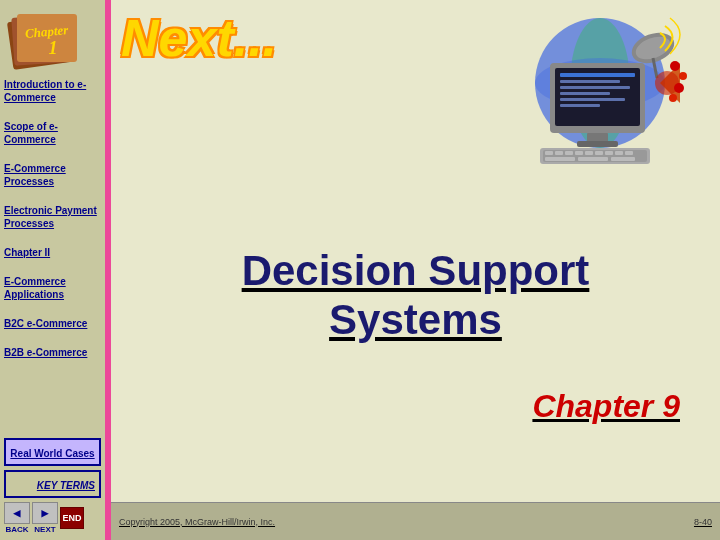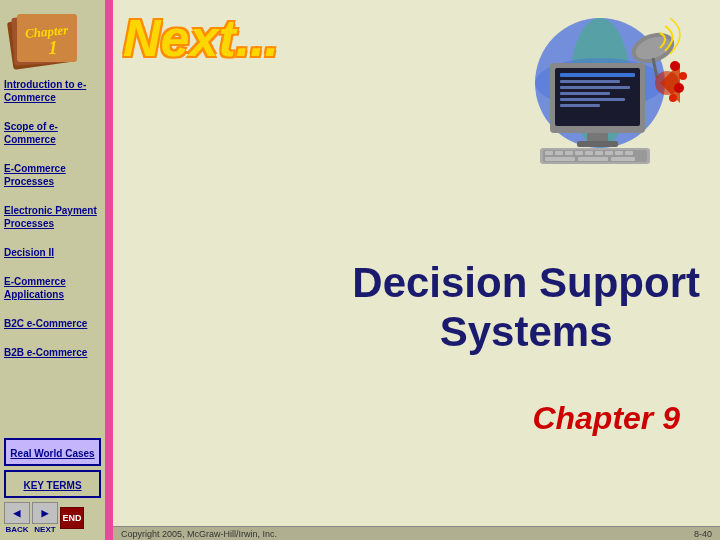--- a/index.html
+++ b/index.html
@@ -64,22 +64,23 @@
       font-size: 10px;
       font-weight: bold;
       text-decoration: underline;
       cursor: pointer;
     }
 
     .key-terms-box {
       border: 2px solid #00008B;
       background: #c8c8a0;
       padding: 3px 4px;
-      text-align: center;
+      text-align: right;
       margin-bottom: 4px;
+      font-style: italic;
     }
 
     .key-terms-box span {
       color: #00008B;
       font-size: 10px;
       font-weight: bold;
       text-decoration: underline;
       cursor: pointer;
     }
 
@@ -128,21 +129,22 @@
       text-align: center;
     }
 
     
     .main-content {
       flex: 1;
       background: #e8e8cc;
       display: flex;
       flex-direction: column;
       position: relative;
-      border-left: 8px solid #ec4899;
+      border-left: 6px solid #ec4899;
+      text-decoration: underline;
     }
 
     .top-area {
       display: flex;
       align-items: flex-start;
       padding: 4px 8px;
       position: relative;
       height: 180px;
     }
 
@@ -175,21 +177,21 @@
     .computer-svg {
       width: 190px;
       height: 165px;
     }
 
     
     .center-text {
       flex: 1;
       display: flex;
       flex-direction: column;
-      align-items: flex-end;
+      align-items: center;
       justify-content: center;
       padding: 10px 20px 20px 20px;
       gap: 40px;
     }
 
     .decision-support {
       font-size: 42px;
       font-weight: bold;
       color: #1a1a6e;
       text-align: center;
@@ -209,21 +211,21 @@
     }
 
     
     .footer {
       background: #b0b090;
       border-top: 1px solid #888;
       padding: 2px 8px;
       display: flex;
       justify-content: space-between;
       align-items: center;
-      height: 14px;
+      height: 38px;
     }
 
     .footer-copy {
       font-size: 9px;
       color: #333;
     }
 
     .footer-page {
       font-size: 9px;
       color: #333;
@@ -247,21 +249,21 @@
         <text x="48" y="48" font-size="18" font-weight="900" font-style="italic" fill="#FFD700" font-family="Arial Black" text-anchor="middle">1</text>
       </svg>
     </div>
   </div>
 
   <div class="nav-links">
     <div class="nav-link">Introduction to e-Commerce</div>
     <div class="nav-link">Scope of e-Commerce</div>
     <div class="nav-link">E-Commerce Processes</div>
     <div class="nav-link">Electronic Payment Processes</div>
-    <div class="nav-link">Decision II</div>
+    <div class="nav-link">Chapter II</div>
     <div class="nav-link">E-Commerce Applications</div>
     <div class="nav-link">B2C e-Commerce</div>
     <div class="nav-link">B2B e-Commerce</div>
   </div>
 
   <div class="real-world-box">
     <span>Real World Cases</span>
   </div>
 
   <div class="key-terms-box">

